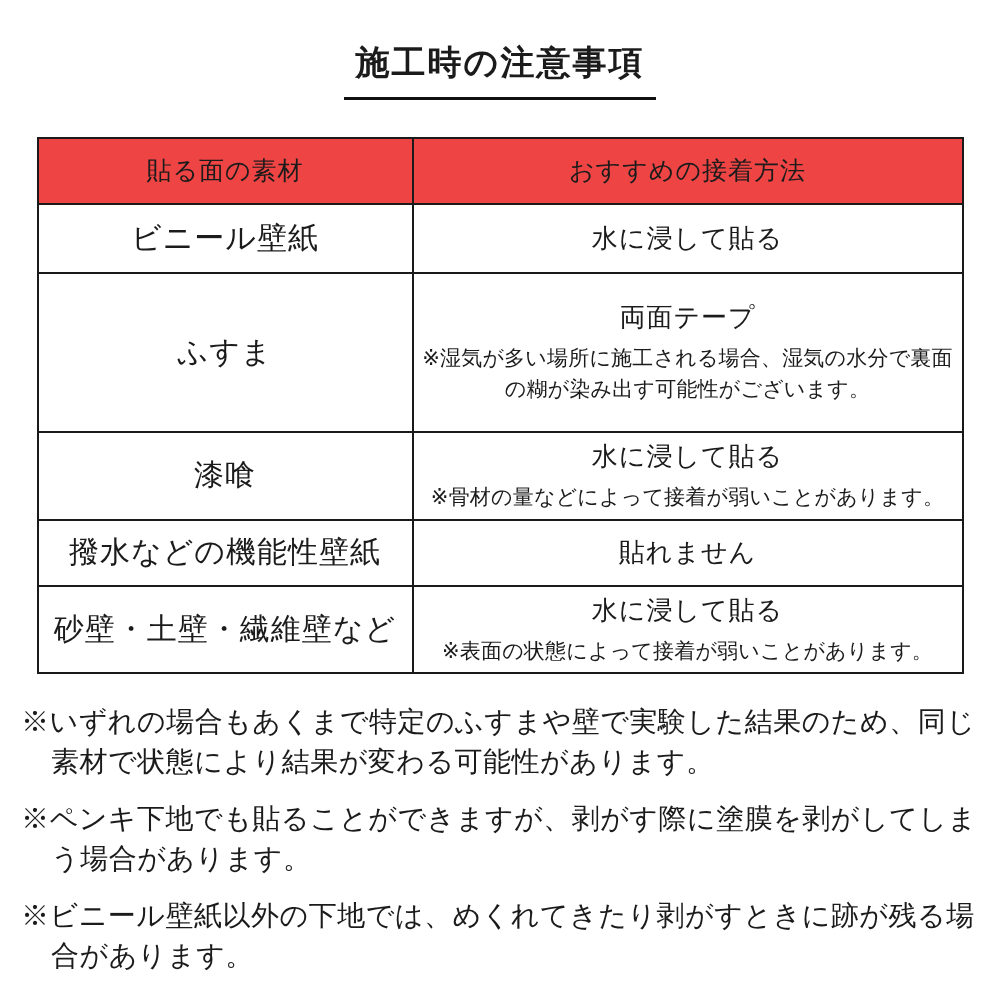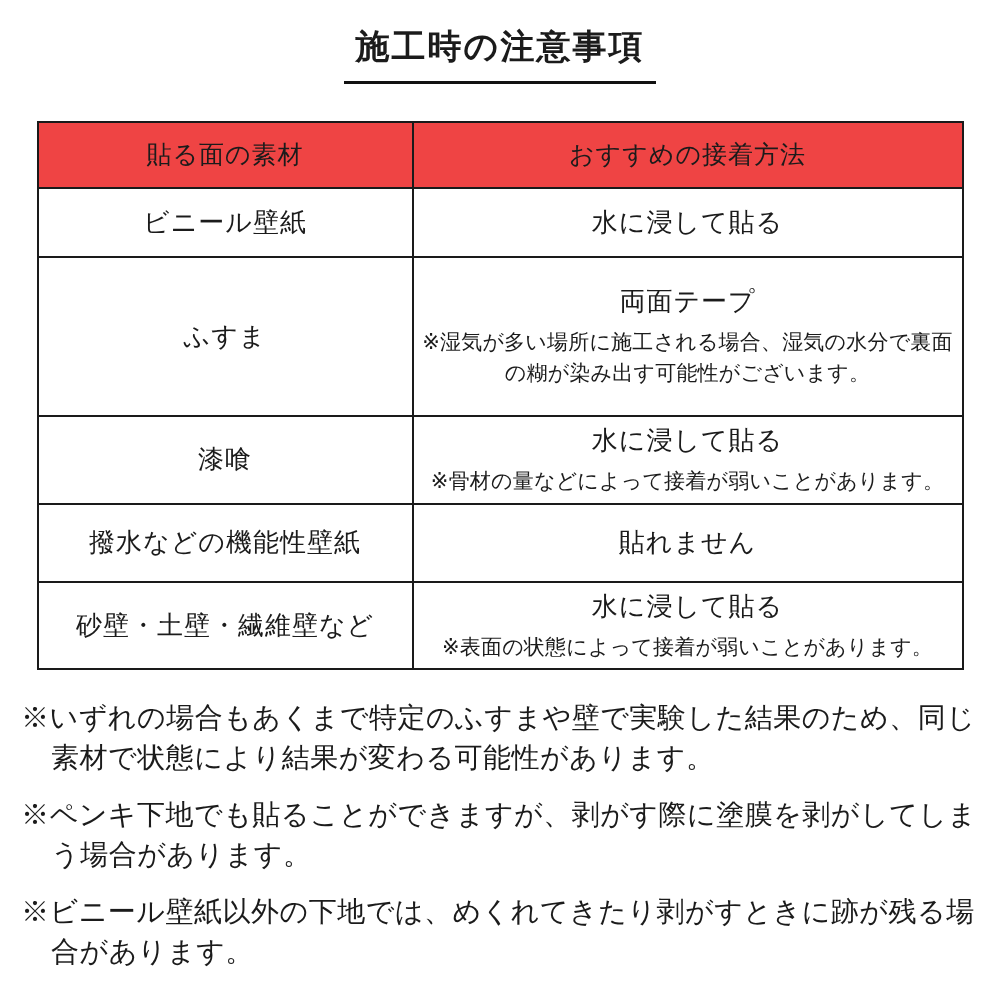--- a/index.html
+++ b/index.html
@@ -6,21 +6,21 @@
   html, body {
     width: 1000px; height: 1000px;
     background: #ffffff;
     font-family: "Liberation Sans", "DejaVu Sans", sans-serif;
     color: #1b1b1b;
     overflow: hidden;
   }
   .page { width: 1000px; height: 1000px; position: relative; }
 
   
-  .title-wrap { text-align: center; padding-top: 24px; }
+  .title-wrap { text-align: center; padding-top: 40px; }
   .page-title {
     display: inline-block;
     font-size: 34px;
     font-weight: 700;
     letter-spacing: 2px;
     line-height: 1.32;
     padding: 0 12px 12px 12px;
     border-bottom: 3px solid #111111;
   }
 
@@ -52,34 +52,34 @@
   }
   .col-material { width: 375px; }
   .col-method   { width: 550px; }
   .substrate-table th {
     background: #ef4444;
     font-size: 25px;
     font-weight: 500;
     height: 66px;
     letter-spacing: 1px;
   }
-  .cell-material { font-size: 26px; font-weight: 500; letter-spacing: 1px; }
+  .cell-material { font-size: 30px; font-weight: 500; letter-spacing: 1px; }
   .cell-method .method-main { font-size: 26px; font-weight: 500; letter-spacing: 1px; line-height: 1.35; }
   .cell-method .method-note {
     font-size: 21px;
     font-weight: 400;
     line-height: 1.45;
     letter-spacing: 0.2px;
     margin-top: 8px;
   }
   .method-note:empty { display: none; }
   .row-h69  td { height: 69px; }
   .row-h123 td { height: 159px; }
   .row-h88  td { height: 88px; }
-  .row-h66  td { height: 78px; margin-top: 16px; }
+  .row-h66  td { height: 66px; margin-top: 16px; }
   .row-h87  td { height: 87px; }
 
   
   .footnotes {
     width: 958px;
     margin: 28px auto 0 auto;
     font-family: Liberation Serif, serif;
   }
   .footnote {
     font-size: 28px;

